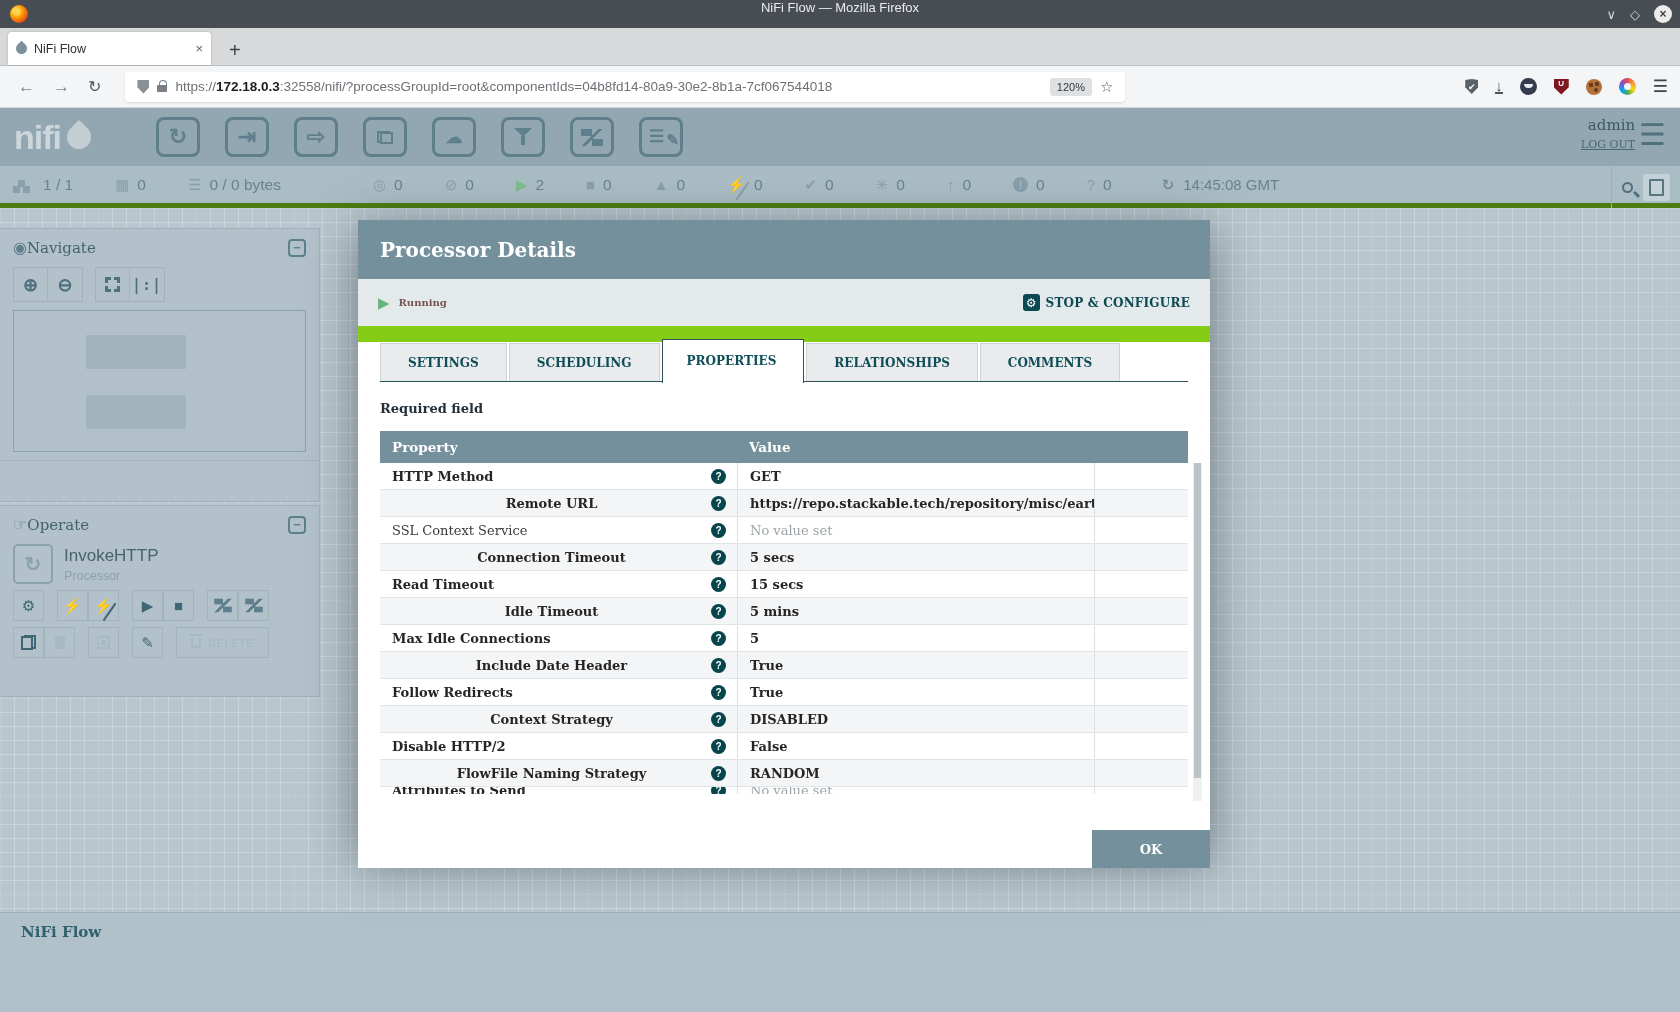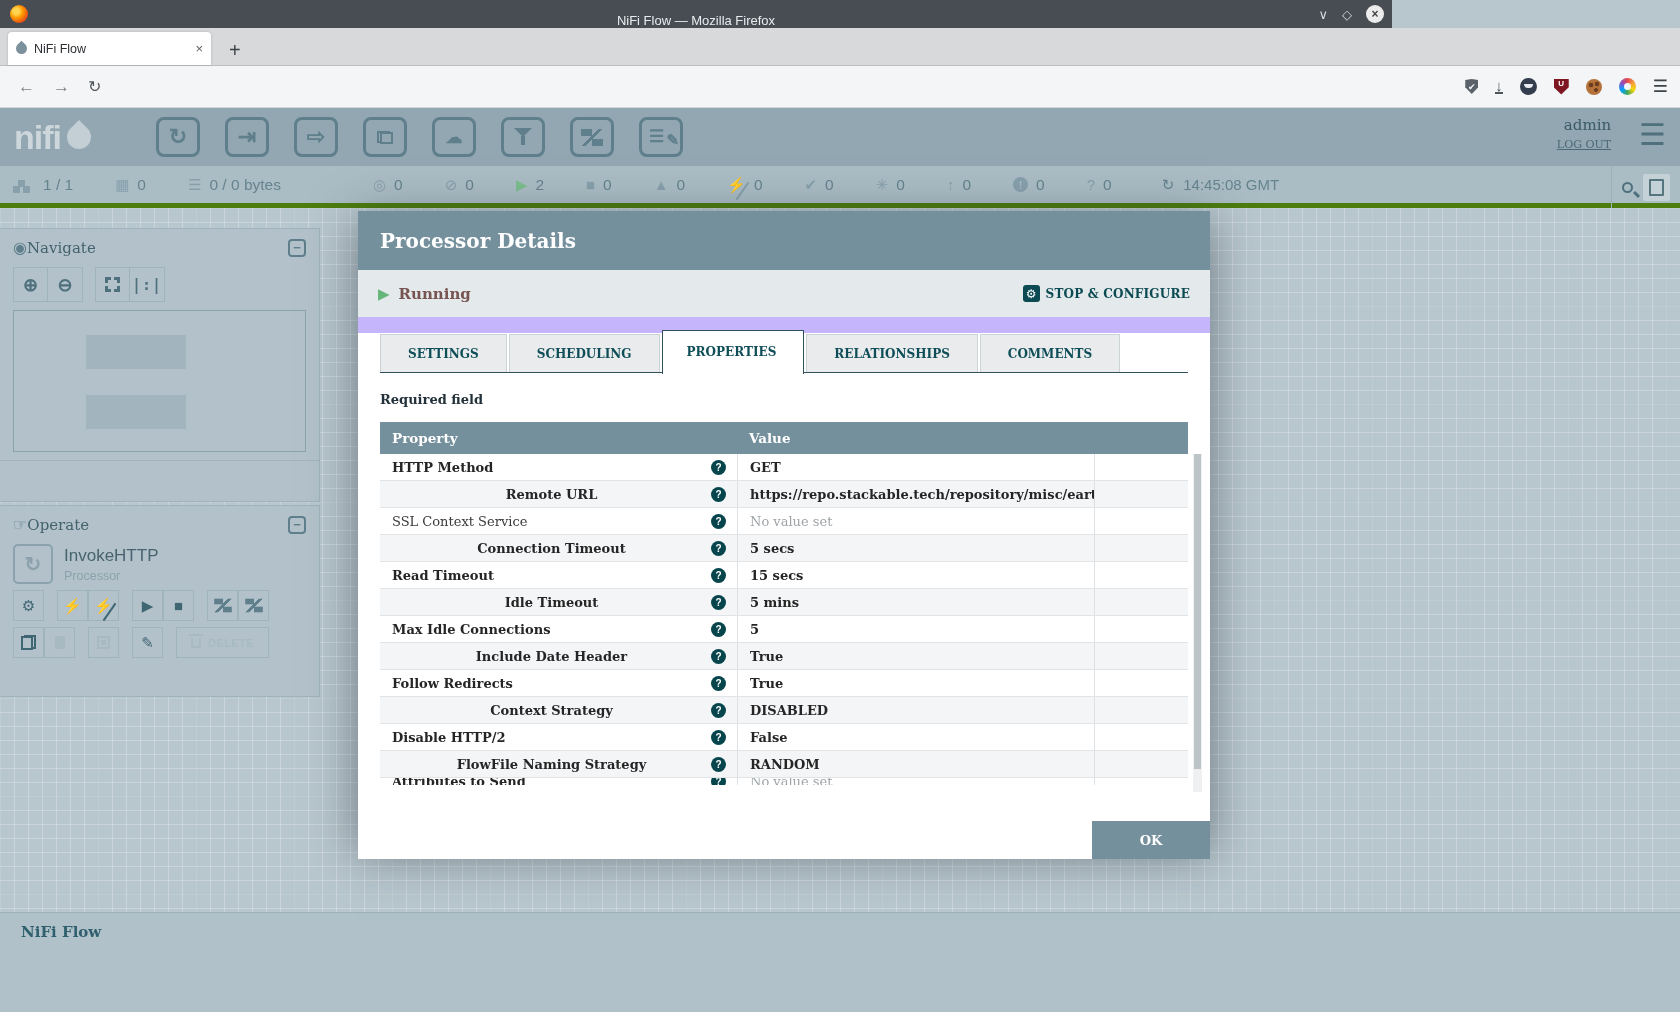--- a/index.html
+++ b/index.html
@@ -1,21 +1,21 @@
 <!DOCTYPE html>
 <html><head>
 <meta charset="utf-8">
 <style>
   * { margin:0; padding:0; box-sizing:border-box; }
   html,body { width:1680px; height:1012px; overflow:hidden; }
   body { font-family:"Liberation Sans", sans-serif; position:relative; background:#b8c6ce; }
 
   
-  #titlebar { position:absolute; left:0; top:0; width:1392px; height:28px; background:#474d53;
-    display:flex; align-items:flex-end; color:#e9ebed; font-size:13px; }
+  #titlebar { position:absolute; left:0; top:0; width:1680px; height:28px; background:#474d53;
+    display:flex; align-items:flex-start; color:#e9ebed; font-size:13px; }
   #ff-logo { position:absolute; left:10px; top:5px; width:18px; height:18px; border-radius:50%;
     background:radial-gradient(circle at 35% 35%, #ffd54f 0 18%, #ff9800 40%, #e64a19 75%, #7e2fa0 100%); }
   #win-title { flex:1; text-align:center; }
   #win-controls { position:absolute; right:8px; top:0; height:28px; display:flex; align-items:center; gap:14px; }
   #win-controls .wbtn { color:#d7dadd; font-size:13px; cursor:default; }
   #btn-close { width:18px; height:18px; border-radius:50%; background:#ececec; color:#444;
     display:flex; align-items:center; justify-content:center; font-size:12px; font-weight:bold; }
 
   #tabstrip { position:absolute; left:0; top:28px; width:1680px; height:38px; background:#d7d9db;
     border-bottom:1px solid #bcbec0; display:flex; align-items:flex-end; }
@@ -78,21 +78,21 @@
   .icon-funnel { position:relative; width:20px; height:18px; }
   .icon-funnel:before { content:''; position:absolute; left:1px; top:0; border-left:9px solid transparent;
     border-right:9px solid transparent; border-top:9px solid #5f7f8c; }
   .icon-funnel:after { content:''; position:absolute; left:8px; top:8px; width:4px; height:9px; background:#5f7f8c; }
   .icon-template { position:relative; width:22px; height:17px;
     background:linear-gradient(135deg, transparent 44%, #5f7f8c 44% 56%, transparent 56%); }
   .icon-template:before { content:''; position:absolute; left:0; top:0; width:11px; height:7px; background:#5f7f8c; }
   .icon-template:after { content:''; position:absolute; right:0; bottom:0; width:11px; height:7px; background:#5f7f8c; }
   .icon-label { position:relative; width:24px; height:20px; font-size:17px; line-height:20px; }
   .icon-label .pencil { position:absolute; right:-6px; bottom:-3px; font-size:15px; }
-  #header-right { position:absolute; right:14px; top:8px; display:flex; align-items:flex-start; gap:28px; }
+  #header-right { position:absolute; right:14px; top:8px; display:flex; align-items:flex-start; gap:4px; }
   #user-block { text-align:right; }
   #user-name { font-family:"DejaVu Serif", serif; font-size:15px; color:#3b5a66; }
   #logout-link { font-family:"DejaVu Serif", serif; font-size:11px; color:#4a6a76;
     text-decoration:underline; margin-top:4px; display:inline-block;margin-left:47px; }
   #global-menu { font-size:30px; color:#4f707d; line-height:38px; }
 
   
   #status-bar { position:absolute; left:0; top:166px; width:1680px; height:42px; background:#aabcc4;
     border-bottom:5px solid #4d7c0f; display:flex; align-items:center; padding-left:18px;
     color:#87a0ac; font-size:15px; }
@@ -177,27 +177,27 @@
   .icon-paste { width:10px; height:13px; background:currentColor; }
   .icon-group-sel { width:13px; height:13px; border:2px solid currentColor; position:relative; }
   .icon-group-sel:after { content:''; position:absolute; left:2px; top:2px; width:5px; height:5px; background:currentColor; }
   .delete-btn { width:93px; height:31px; border:1px solid #a0b4be; color:#a7bac2; display:flex;
     align-items:center; justify-content:center; gap:7px; font-size:11px; font-weight:bold; letter-spacing:.4px; }
   .icon-trash { width:10px; height:10px; border:2px solid currentColor; border-top:none;
     border-radius:0 0 2px 2px; position:relative; }
   .icon-trash:before { content:''; position:absolute; top:-4px; left:-4px; width:14px; height:2px; background:currentColor; }
 
   
-  #dialog { position:absolute; left:358px; top:211px; width:852px; height:632px; background:#c4b5fd;
+  #dialog { position:absolute; left:358px; top:220px; width:852px; height:632px; background:#84cc16;
     box-shadow:0 10px 45px rgba(30,40,45,.5); z-index:20; }
   #dialog-header { height:59px; background:#75909d; display:flex; align-items:center; padding:0 22px; }
   #dialog-title { font-family:"DejaVu Serif", serif; font-weight:bold; font-size:20px; color:#fff; }
   #dialog-statusbar { height:47px; background:#e4e9eb; display:flex; align-items:center; padding:0 20px; }
   #run-icon { color:#67b679; font-size:15px; }
-  #run-label { font-family:"DejaVu Serif", serif; font-weight:bold; font-size:15px; color:#775351; margin-left:9px; }
+  #run-label { font-family:"DejaVu Serif", serif; font-weight:bold; font-size:10px; color:#775351; margin-left:9px; }
   #stop-config { margin-left:auto; display:flex; align-items:center; gap:6px; }
   .gear-chip { width:17px; height:17px; background:#0b4a52; border-radius:3px; color:#fff;
     display:flex; align-items:center; justify-content:center; font-size:12px; }
   #stop-config-label { font-family:"DejaVu Serif", serif; font-weight:bold; font-size:12px; color:#0b4a52; letter-spacing:.2px; }
   #dialog-body { position:relative; height:526px; background:#fff; }
   #tabs { display:flex; margin:16px 22px 0; height:40px; position:relative; align-items:flex-end; }
   #tabs:after { content:''; position:absolute; left:0; right:0; bottom:0; height:1px; background:#2e515d; }
   .tab { height:39px; background:#e9ebec; border:1px solid #ccd3d6; margin-right:2px; display:flex;
     align-items:center; justify-content:center; padding:0 27px; font-family:"DejaVu Serif", serif;
     font-weight:bold; font-size:12px; color:#0f4e58; position:relative; }
@@ -250,20 +250,27 @@
     <span id="tab-title">NiFi Flow</span>
     <span id="tab-close">×</span>
   </div>
   <span id="newtab-btn">+</span>
 </div>
 
 <div id="navbar">
   <span class="nav-arrow">←</span>
   <span class="nav-arrow">→</span>
   <span id="reload-btn">↻</span>
+  <div id="urlbar">
+    <span class="shield-o"></span>
+    <span class="lock"></span>
+    <span id="url-text"><span>https://</span><span class="host">172.18.0.3</span><span>:32558/nifi/?processGroupId=root&amp;componentIds=04b8fd14-80a9-30e2-8b1a-7cf067544018</span></span>
+    <span id="zoom-badge">120%</span>
+    <span id="star-btn">☆</span>
+  </div>
   <div id="nav-right">
     <span class="ext-shield">✔</span>
     <span class="dl-icon">↓</span>
     <span class="ext-mask"></span>
     <span class="ext-ublock">U</span>
     <span class="ext-cookie"></span>
     <span class="ext-pinwheel"></span>
     <span id="menu-btn">☰</span>
   </div>
 </div>

